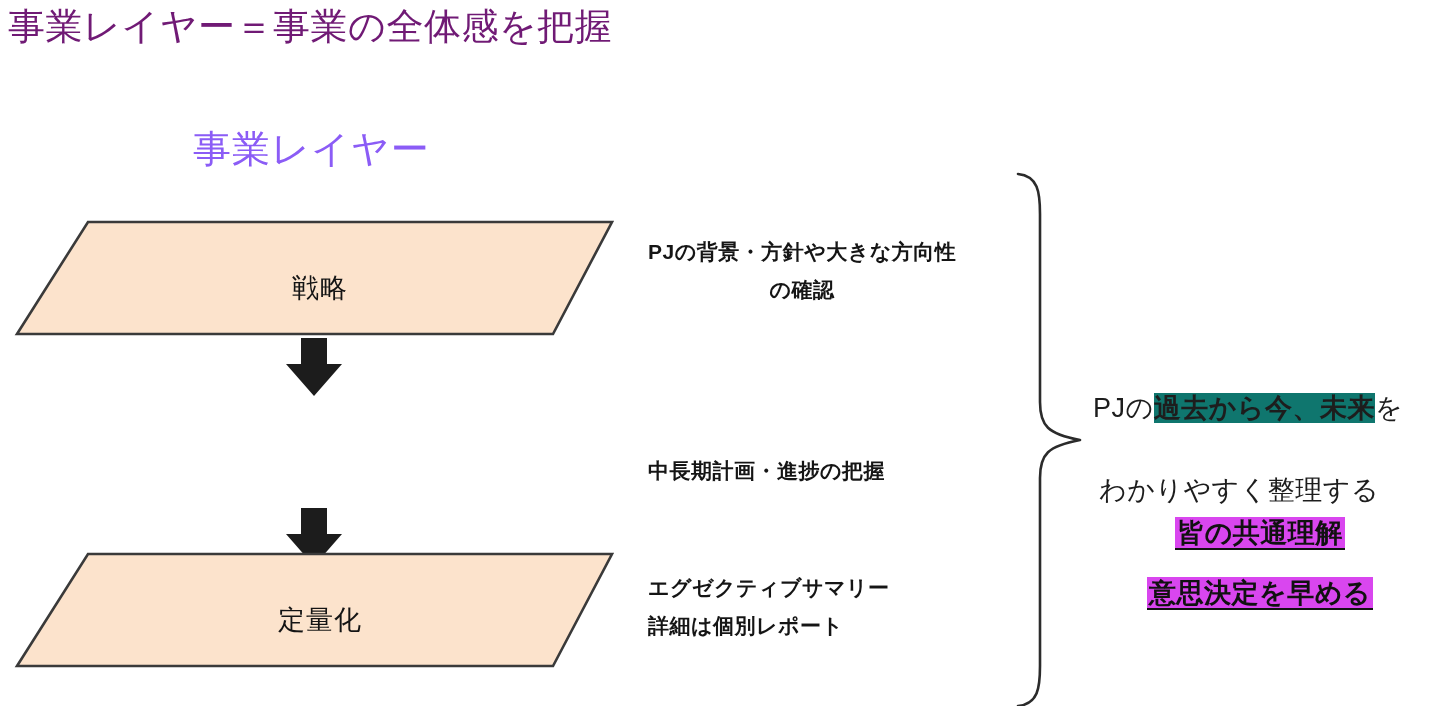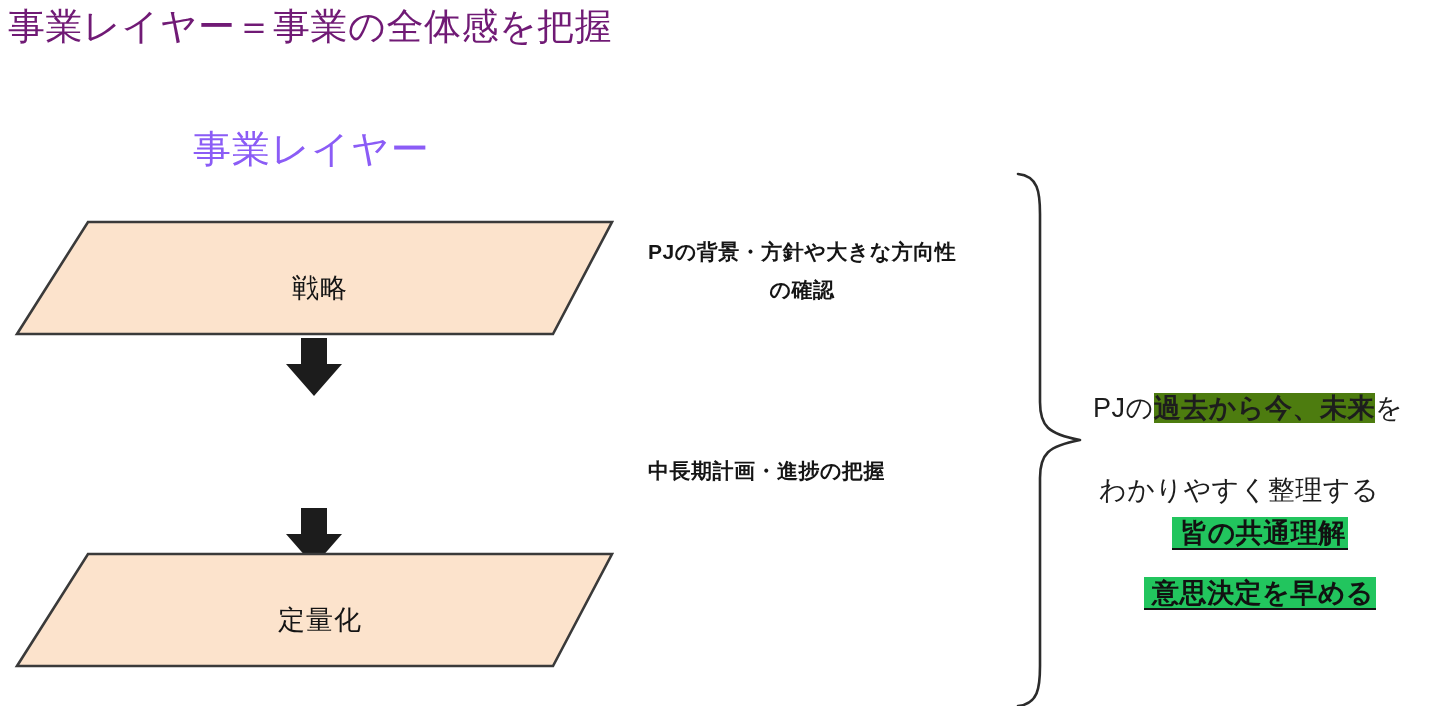--- a/index.html
+++ b/index.html
@@ -59,30 +59,30 @@
   
   #summary{
     position:absolute;left:1085px;top:388px;width:350px;
   }
   .sum-line{
     font-size:27px;line-height:40px;font-weight:400;
     color:#1d1d1d;letter-spacing:0.5px;white-space:nowrap;
   }
   #sum-line-1{text-align:left;padding-left:8px;}
   #sum-line-2{text-align:left;padding-left:14px;margin-top:42px;}
-  .hl{background:#4d7c0f;font-weight:700;}
+  .hl{background:#0f766e;font-weight:700;}
   .sum-emph{
     position:absolute;left:0;width:350px;text-align:center;
     font-size:27px;font-weight:700;line-height:38px;
     color:#111;letter-spacing:0.5px;white-space:nowrap;
   }
   .sum-emph span{
-    background:#22c55e;
+    background:#d946ef;
     border-bottom:2px solid #111;
-    padding:1px 2px 0 8px;
+    padding:1px 2px 0 2px;
   }
   #sum-emph-1{top:126px;}
   #sum-emph-2{top:186px;}
 </style>
 </head>
 <body>
 
 <div class="stage">
 
   <div id="page-title">事業レイヤー＝事業の全体感を把握</div>
@@ -118,20 +118,24 @@
 
   <div class="desc" id="desc-strategy">
     <div>PJの背景・方針や大きな方向性</div>
     <div>の確認</div>
   </div>
 
   <div class="desc" id="desc-plan">
     <div>中長期計画・進捗の把握</div>
   </div>
 
+  <div class="desc" id="desc-quant">
+    <div>エグゼクティブサマリー</div>
+    <div>詳細は個別レポート</div>
+  </div>
 
   <div id="brace">
     <svg width="90" height="540" viewBox="0 0 90 540">
       <path d="M10,4 C30,6 32,22 32,44 L32,232 C32,256 40,264 72,270
                C40,276 32,284 32,308 L32,496 C32,518 30,534 10,536" fill="none" stroke="#2b2b2b" stroke-width="2.6" stroke-linecap="round" stroke-linejoin="round"></path>
     </svg>
   </div>
 
   <div id="summary">
     <div class="sum-line" id="sum-line-1"><span>PJの</span><span class="hl">過去から今、未来</span><span>を</span></div>

